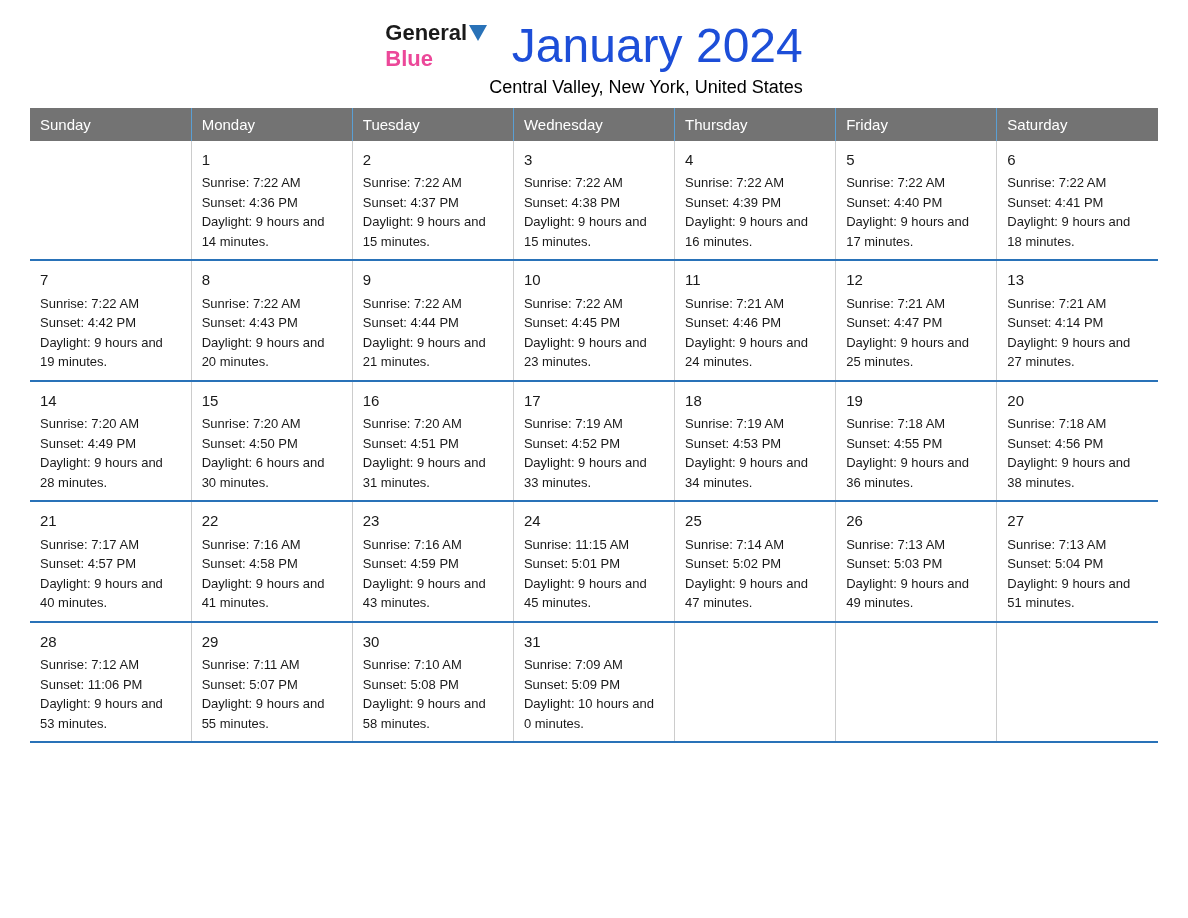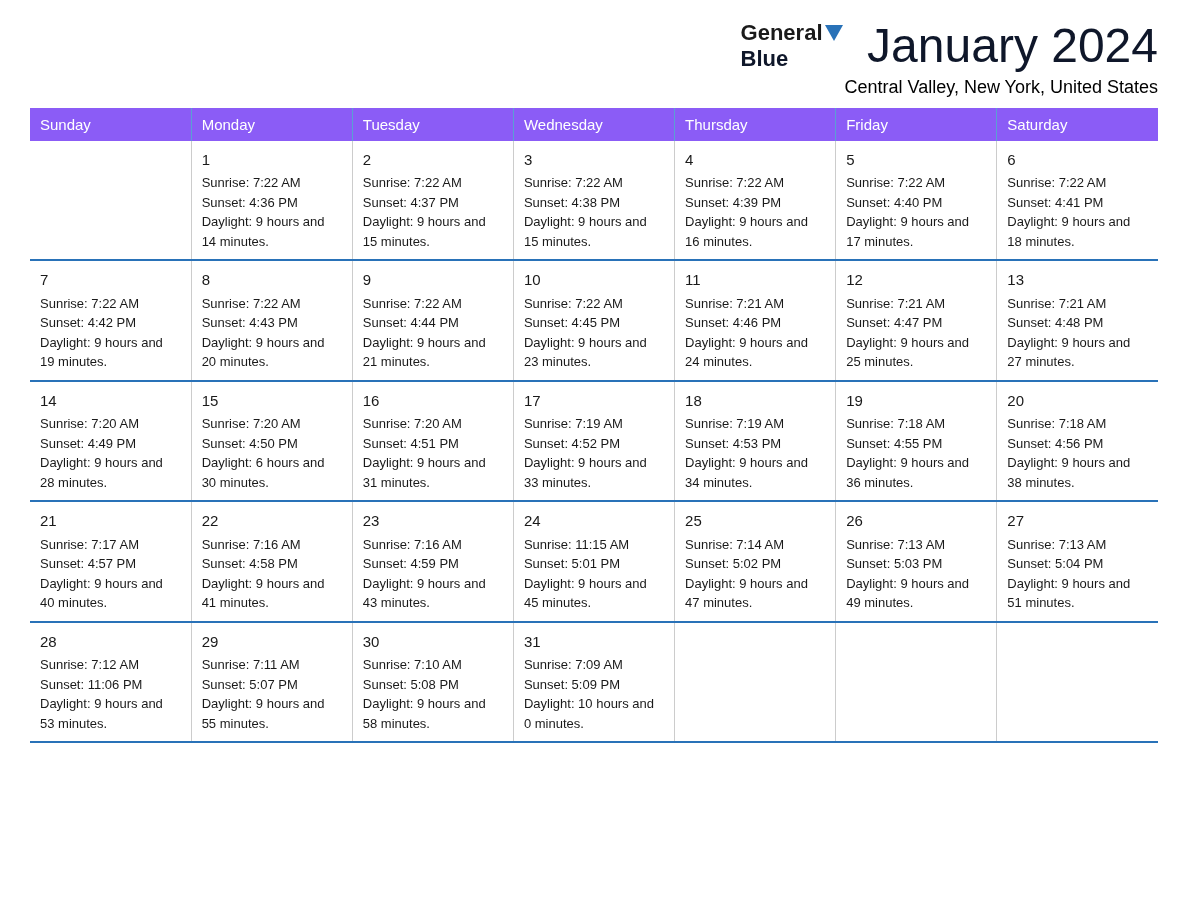--- a/index.html
+++ b/index.html
@@ -5,53 +5,53 @@
     * { box-sizing: border-box; margin: 0; padding: 0; }
     body {
       font-family: Arial, sans-serif;
       background: #fff;
       padding: 20px 30px;
       width: 1188px;
       min-height: 918px;
     }
     .header {
       display: flex;
-      justify-content: flex-end;
+      justify-content: center;
       align-items: flex-start;
       margin-bottom: 1px;
     }
     .logo {
       display: flex;
       align-items: center;
       gap: 4px;
       font-size: 22px;
       font-weight: bold;
       color: #1a1a1a;
     }
     .title-block {
       text-align: right;
     }
     .month-title {
       font-size: 48px;
       font-weight: normal;
-      color: #0f172a;
+      color: #1d4ed8;
       line-height: 1.1;
     }
     .location {
       font-size: 18px;
       color: #000000;
       margin-top: 4px;
     }
     table {
       width: 100%;
       border-collapse: collapse;
       margin-top: 10px;
     }
     thead tr th {
-      background-color: #8b5cf6;
+      background-color: #737373;
       color: #fff;
       font-size: 15px;
       font-weight: normal;
       padding: 8px 10px;
       text-align: left;
       border-right: 1px solid #5a9fd4;
     }
     thead tr th:last-child { border-right: none; }
     tbody tr td {
       vertical-align: top;
@@ -72,21 +72,21 @@
     }
     .empty { background: #fff; }
   </style>
 </head>
 <body>
 
 <div class="header">
   <div class="logo">
     <span style="font-size:22px; font-weight:bold; color:#1a1a1a;">
       <span>General</span><span style="display:inline-block; width:0; height:0; border-left:9px solid transparent; border-right:9px solid transparent; border-top:16px solid #2972B8; margin: 0 2px; vertical-align:middle; margin-bottom:2px;"></span><br>
-      <span style="color:#0f172a; font-weight:bold;">Blue</span>
+      <span style="color:#ec4899; font-weight:bold;">Blue</span>
     </span>
   </div>
   <div class="title-block">
     <div class="month-title">January 2024</div>
     <div class="location">Central Valley, New York, United States</div>
   </div>
 </div>
 
 <table>
   <thead>
@@ -110,21 +110,21 @@
         <td><span class="day-num">5</span><span>Sunrise: 7:22 AM</span><br><span>Sunset: 4:40 PM</span><br><span>Daylight: 9 hours and 17 minutes.</span></td>
         <td><span class="day-num">6</span><span>Sunrise: 7:22 AM</span><br><span>Sunset: 4:41 PM</span><br><span>Daylight: 9 hours and 18 minutes.</span></td>
       </tr>
       <tr>
         <td><span class="day-num">7</span><span>Sunrise: 7:22 AM</span><br><span>Sunset: 4:42 PM</span><br><span>Daylight: 9 hours and 19 minutes.</span></td>
         <td><span class="day-num">8</span><span>Sunrise: 7:22 AM</span><br><span>Sunset: 4:43 PM</span><br><span>Daylight: 9 hours and 20 minutes.</span></td>
         <td><span class="day-num">9</span><span>Sunrise: 7:22 AM</span><br><span>Sunset: 4:44 PM</span><br><span>Daylight: 9 hours and 21 minutes.</span></td>
         <td><span class="day-num">10</span><span>Sunrise: 7:22 AM</span><br><span>Sunset: 4:45 PM</span><br><span>Daylight: 9 hours and 23 minutes.</span></td>
         <td><span class="day-num">11</span><span>Sunrise: 7:21 AM</span><br><span>Sunset: 4:46 PM</span><br><span>Daylight: 9 hours and 24 minutes.</span></td>
         <td><span class="day-num">12</span><span>Sunrise: 7:21 AM</span><br><span>Sunset: 4:47 PM</span><br><span>Daylight: 9 hours and 25 minutes.</span></td>
-        <td><span class="day-num">13</span><span>Sunrise: 7:21 AM</span><br><span>Sunset: 4:48 PM</span><br><span>Daylight: 9 hours and 27 minutes.</span></td>
+        <td><span class="day-num">13</span><span>Sunrise: 7:21 AM</span><br><span>Sunset: 4:14 PM</span><br><span>Daylight: 9 hours and 27 minutes.</span></td>
       </tr>
       <tr>
         <td><span class="day-num">14</span><span>Sunrise: 7:20 AM</span><br><span>Sunset: 4:49 PM</span><br><span>Daylight: 9 hours and 28 minutes.</span></td>
         <td><span class="day-num">15</span><span>Sunrise: 7:20 AM</span><br><span>Sunset: 4:50 PM</span><br><span>Daylight: 6 hours and 30 minutes.</span></td>
         <td><span class="day-num">16</span><span>Sunrise: 7:20 AM</span><br><span>Sunset: 4:51 PM</span><br><span>Daylight: 9 hours and 31 minutes.</span></td>
         <td><span class="day-num">17</span><span>Sunrise: 7:19 AM</span><br><span>Sunset: 4:52 PM</span><br><span>Daylight: 9 hours and 33 minutes.</span></td>
         <td><span class="day-num">18</span><span>Sunrise: 7:19 AM</span><br><span>Sunset: 4:53 PM</span><br><span>Daylight: 9 hours and 34 minutes.</span></td>
         <td><span class="day-num">19</span><span>Sunrise: 7:18 AM</span><br><span>Sunset: 4:55 PM</span><br><span>Daylight: 9 hours and 36 minutes.</span></td>
         <td><span class="day-num">20</span><span>Sunrise: 7:18 AM</span><br><span>Sunset: 4:56 PM</span><br><span>Daylight: 9 hours and 38 minutes.</span></td>
       </tr>

